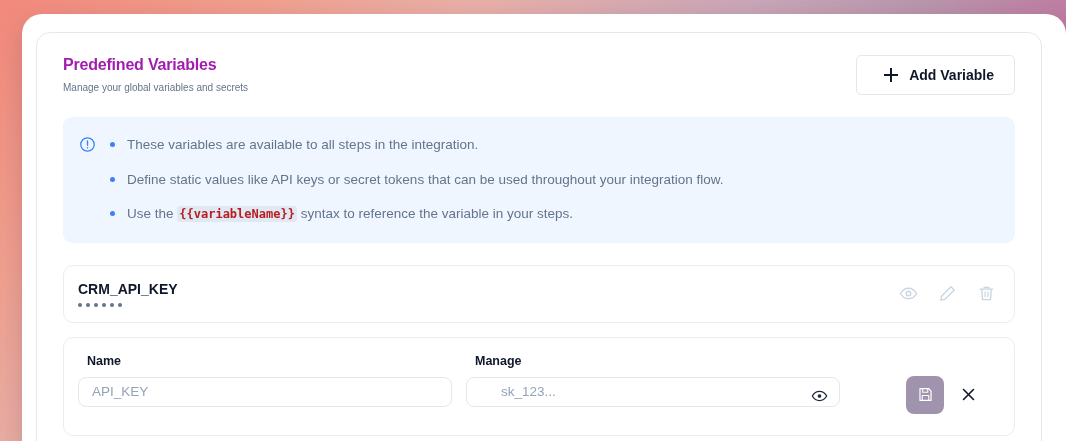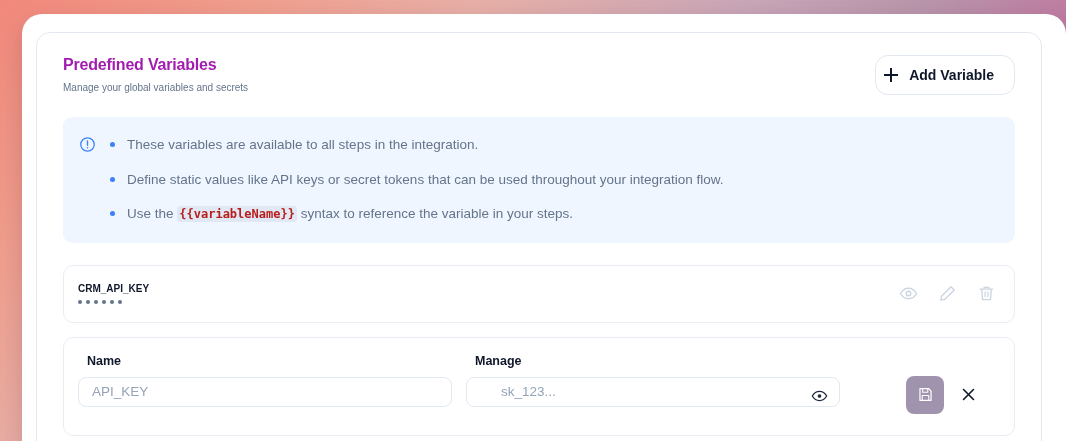--- a/index.html
+++ b/index.html
@@ -73,24 +73,24 @@
     font-size: 10px;
     color: #64748b;
     margin-top: 8px;
   }
 
   .add-variable-btn {
     display: flex;
     align-items: center;
     gap: 11px;
     height: 40px;
-    padding: 0 20px 0 8px;
+    padding: 0 20px 0 27px;
     background: #ffffff;
     border: 1px solid #e2e8f0;
-    border-radius: 13px;
+    border-radius: 5px;
     cursor: pointer;
     font-size: 14px;
     font-weight: bold;
     color: #0f172a;
     font-family: "Liberation Sans", sans-serif;
     white-space: nowrap;
   }
 
   .plus-icon {
     display: block;
@@ -166,21 +166,21 @@
     border-radius: 10px;
     height: 58px;
     display: flex;
     align-items: center;
     justify-content: space-between;
     padding: 0 18px 0 14px;
     background: #fff;
   }
 
   .var-name {
-    font-size: 10px;
+    font-size: 14px;
     font-weight: bold;
     color: #0f172a;
     line-height: 1.15;
   }
 
   .var-masked {
     margin-top: 6px;
     display: flex;
     gap: 4px;
   }

